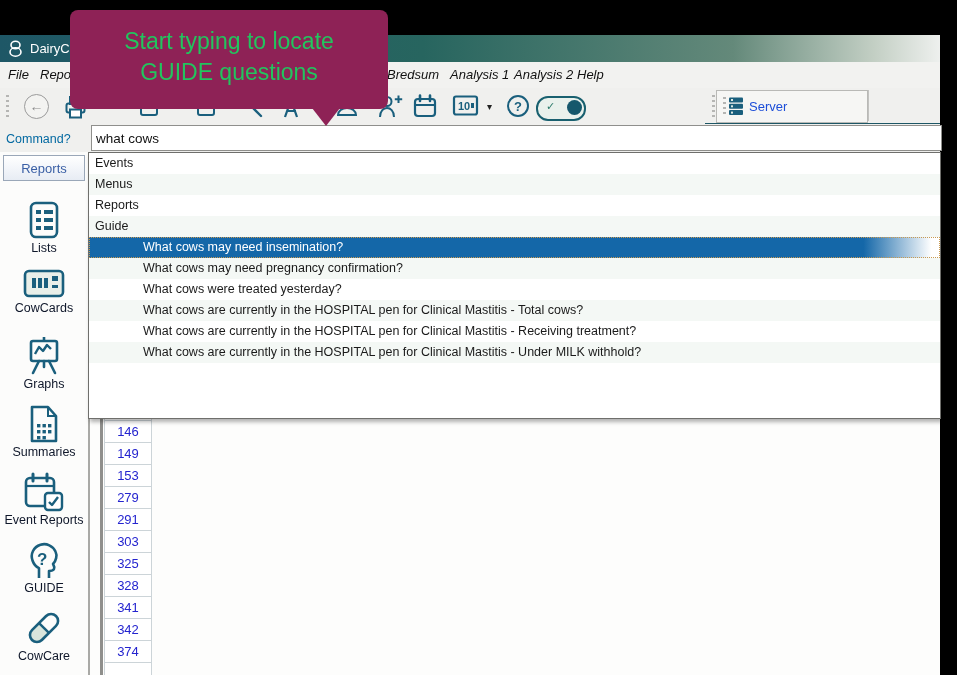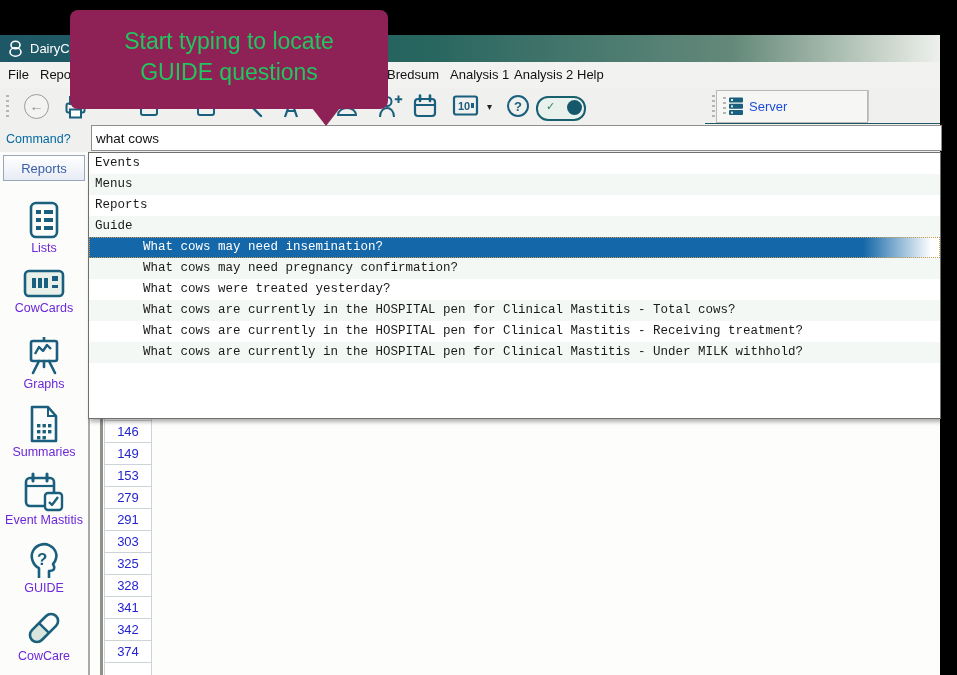--- a/index.html
+++ b/index.html
@@ -8,21 +8,21 @@
 
   
   #window{position:absolute;left:0;top:35px;width:940px;height:640px;background:#f0f0ee;}
 
   #titlebar{position:absolute;left:0;top:0;width:940px;height:27px;
     background:linear-gradient(90deg,#1e5766 0%,#27655f 45%,#64897a 78%,#c3cfc4 93%,#eef0ee 100%);
     display:flex;align-items:center;color:#fff;font-size:13px;}
   #titlebar .app-ico{margin:0 7px 0 8px;display:flex;}
 
   #menubar{position:absolute;left:0;top:27px;width:940px;height:26px;background:#f2f2f0;
-    border-bottom:3px solid #1d4ed8;font-size:13px;color:#111;}
+    border-bottom:3px solid #1d4ed8;font-size:13px;color:#111;font-style:italic;}
   .menu-item{position:absolute;top:5px;cursor:default;}
 
   #toolbar{position:absolute;left:0;top:53px;width:940px;height:36px;background:#f0f0ee;
     border-bottom:1px solid #c9c9c6;}
   .grip{position:absolute;width:3px;height:22px;top:7px;
     background:repeating-linear-gradient(to bottom,#b5b5b3 0 2px,transparent 2px 5px);}
   .tb-ico{position:absolute;top:6px;display:flex;align-items:center;justify-content:center;}
   .round-btn{width:23px;height:23px;border-radius:50%;border:1.5px solid #9b9b9b;background:#f3f3f1;
     color:#8b8b8b;font-size:14px;line-height:21px;text-align:center;}
   .toggle{position:absolute;top:8px;width:46px;height:21px;border:2px solid #19606f;border-radius:12px;
@@ -43,32 +43,32 @@
 
   
   #main{position:absolute;left:0;top:117px;width:940px;height:523px;background:#fdfdfc;}
   #sidebar{position:absolute;left:0;top:0;width:88px;height:523px;background:#fcfcfb;
     border-right:2px solid #a9a9a6;}
   #sidebar-tab{position:absolute;left:3px;top:3px;width:80px;height:24px;border:1px solid #9aa7b8;
     background:linear-gradient(#ffffff,#e7ecf4);color:#3a5fa5;font-size:13px;
     display:flex;align-items:center;justify-content:center;}
   .sb-item{position:absolute;left:0;width:88px;text-align:center;cursor:default;}
   .sb-item .ic{display:flex;justify-content:center;}
-  .sb-item .lb{font-size:12.5px;color:#6d28d9;margin-top:1px;text-align:center;}
+  .sb-item .lb{font-size:12.5px;color:#0f172a;margin-top:1px;text-align:center;}
 
   #splitter{position:absolute;left:100px;top:0;width:3px;height:523px;background:#8f8f8c;}
   #numgrid{position:absolute;left:104px;top:246px;width:48px;}
   .cell{width:46px;height:21px;border:1px solid #ccd4d8;border-top:none;background:#fff;
     color:#2424cf;font-size:13px;text-align:center;line-height:21px;}
   .cell:first-child{border-top:1px solid #ccd4d8;}
 
   
   #dropdown{position:absolute;left:88px;top:117px;width:851px;height:265px;background:#fff;
     border:1px solid #6f6f6c;box-shadow:2px 3px 4px rgba(0,0,0,0.3);z-index:5;
-    font-family:Liberation Mono, monospace;font-size:12.5px;color:#1a1a1a;}
+    font-family:Liberation Sans, sans-serif;font-size:12.5px;color:#1a1a1a;}
   .dd-row{height:21px;line-height:21px;padding-left:6px;white-space:nowrap;overflow:hidden;}
   .dd-row:nth-child(even){background:#f4f8f5;}
   .dd-q{padding-left:54px;}
   .dd-row.sel{background:linear-gradient(90deg,#1467a8 0%,#1467a8 91%,#ffffff 99%);
     color:#fff;outline:1px dotted #c89a52;outline-offset:-1px;}
 
   
   #callout{position:absolute;left:70px;top:10px;width:318px;height:99px;background:#8e2256;
     border-radius:8px;z-index:50;color:#22c55e;text-align:center;font-size:23px;line-height:31px;
     padding-top:16px;box-sizing:border-box;}
@@ -291,21 +291,21 @@
         <div class="sb-item" style="top:320px">
           <span class="ic">
             <svg width="42" height="40" viewBox="0 0 42 40">
               <rect x="3" y="6" width="28" height="28" rx="4" fill="none" stroke="#1a5f7d" stroke-width="2.6"></rect>
               <path d="M10,2 V9 M24,2 V9" stroke="#1a5f7d" stroke-width="3" stroke-linecap="round"></path>
               <path d="M3,14 H31" stroke="#1a5f7d" stroke-width="2.2"></path>
               <rect x="22" y="21" width="17" height="17" rx="3" fill="#fff" stroke="#1a5f7d" stroke-width="2.4"></rect>
               <polyline points="26,30 29,33 35,25" fill="none" stroke="#1a5f7d" stroke-width="2.4" stroke-linejoin="round"></polyline>
             </svg>
           </span>
-          <div class="lb">Event Mastitis</div>
+          <div class="lb">Event Reports</div>
         </div>
 
         <div class="sb-item" style="top:388px">
           <span class="ic">
             <svg width="40" height="40" viewBox="0 0 40 40">
               <path d="M25,38 V31 C26.5,31 29,31 30,29 C31,27 29.5,25 29,24 C32,21 33.5,15.5 31.5,11.5 C29,6 22.5,2.8 16.5,4.8 C9.5,7 6.2,14 8.5,20.5 C9.8,24.3 12.5,27 15,28.2 V38" fill="none" stroke="#1a5f7d" stroke-width="2.6" stroke-linejoin="round"></path>
               <text x="13" y="24.5" font-size="17" font-weight="bold" fill="#1a5f7d" font-family="Liberation Sans, sans-serif">?</text>
             </svg>
           </span>
           <div class="lb">GUIDE</div>

